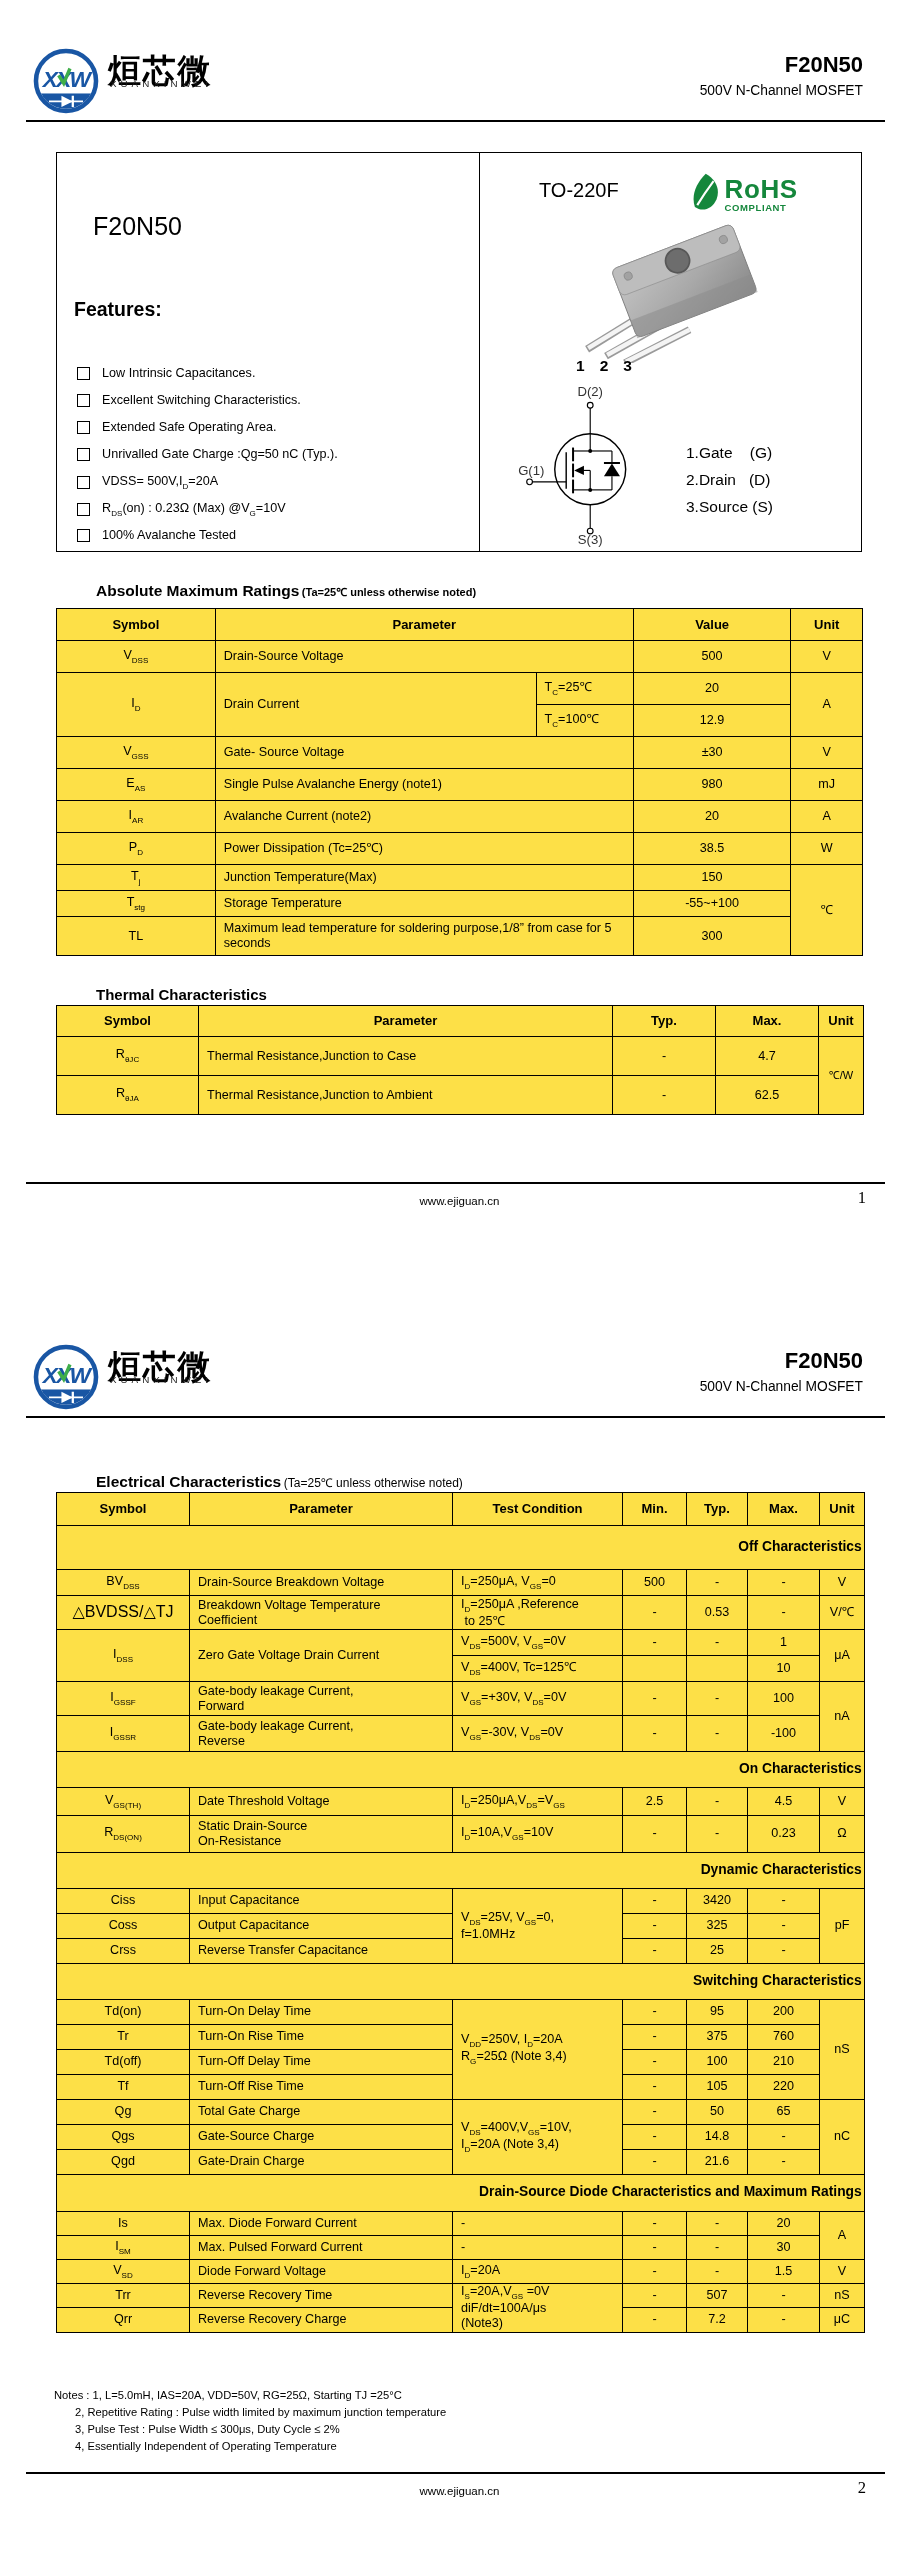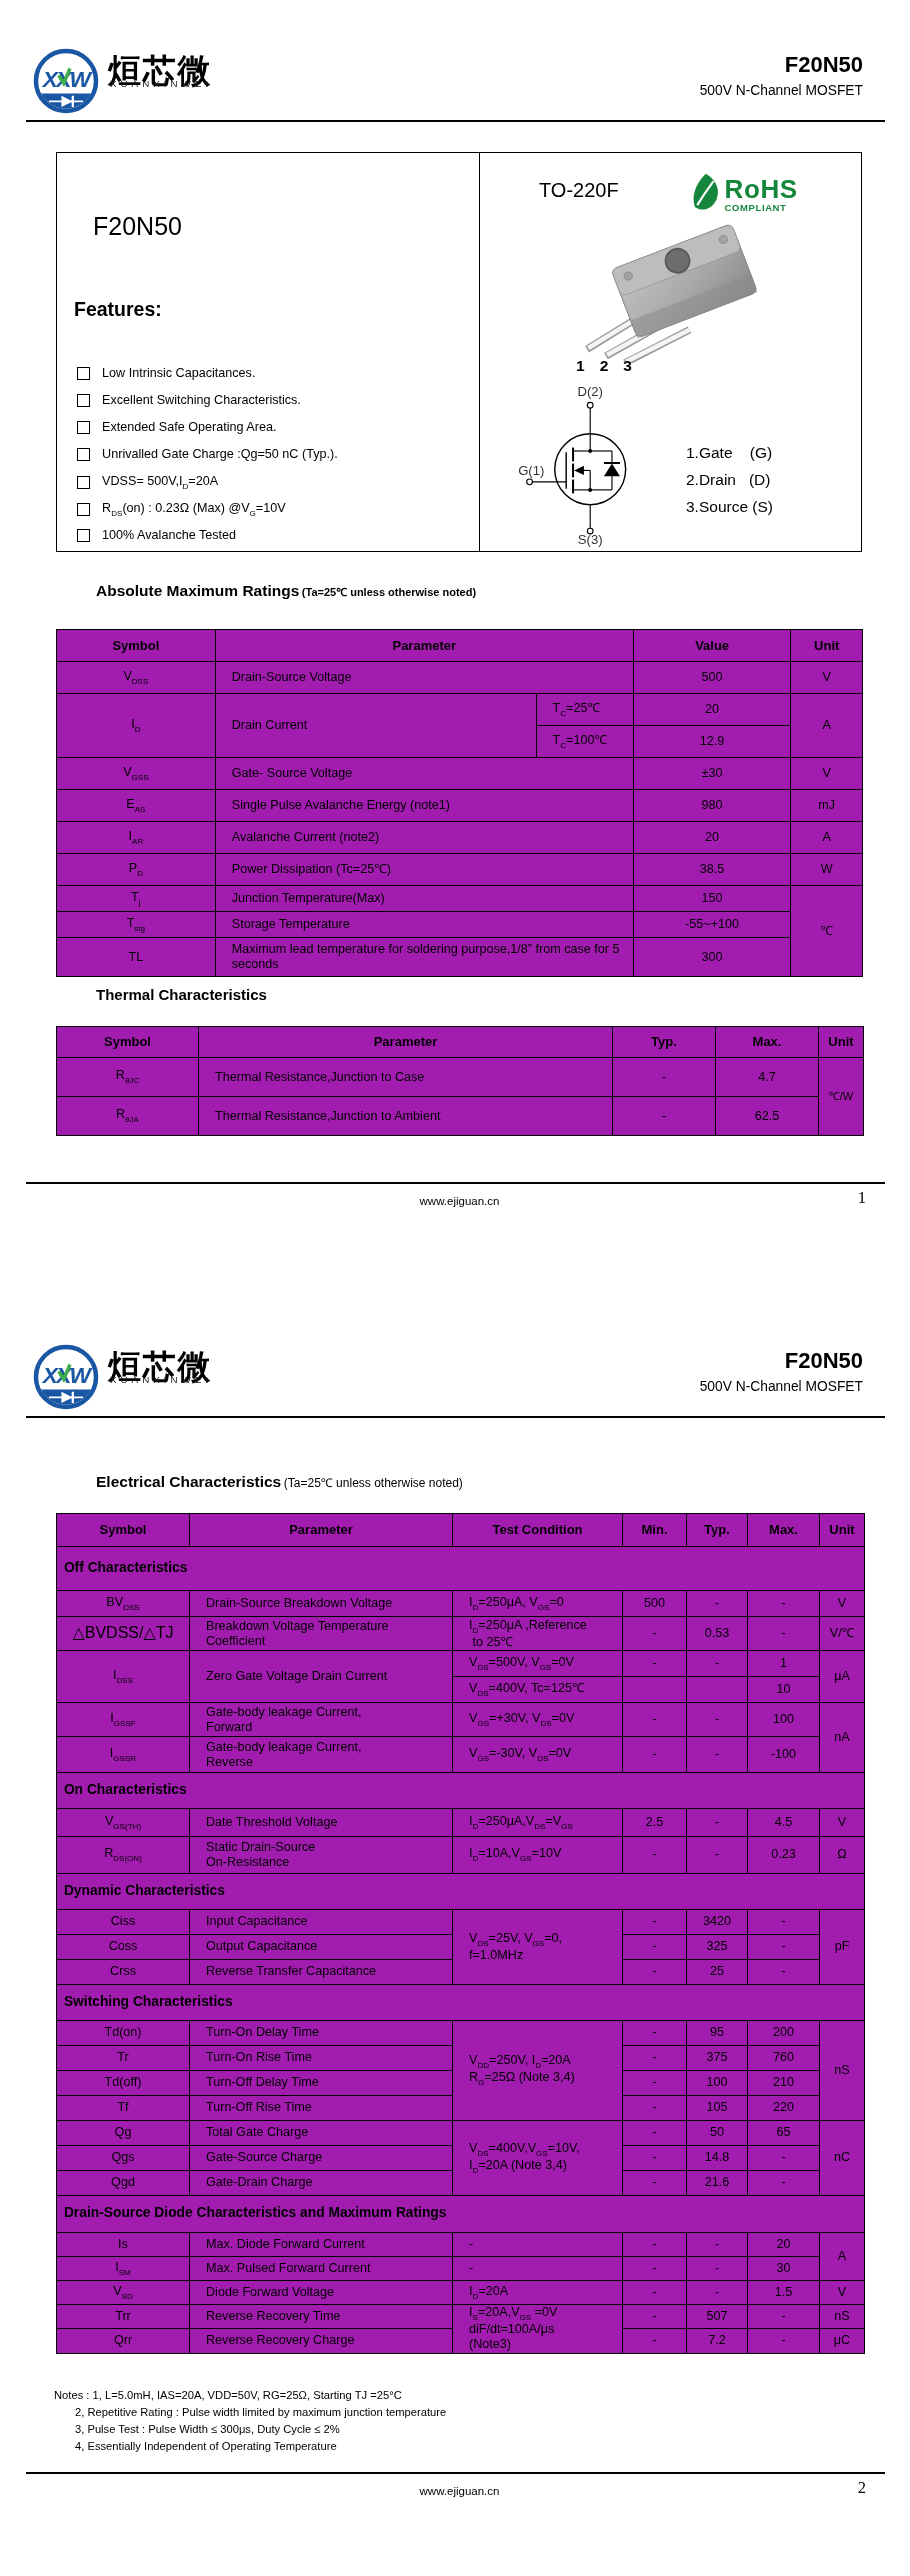--- a/index.html
+++ b/index.html
@@ -33,25 +33,25 @@
   .legend div{font-size:15.5px;white-space:pre;height:27px;}
   sub{font-size:64%;}
 
   
   .sect{position:absolute;white-space:nowrap;}
   .st1{font-size:15.5px;font-weight:bold;margin-left:40px;}
   .st2b{font-size:11px;font-weight:bold;}
   .st2r{font-size:12px;}
 
   
-  table.tbl{position:absolute;border-collapse:collapse;table-layout:fixed;border:1.7px solid #000;background:#a21caf;margin-top:21px;}
+  table.tbl{position:absolute;border-collapse:collapse;table-layout:fixed;border:1.7px solid #000;background:#fde047;}
   .tbl td,.tbl th{border:0.6px solid #000;border-top-width:1.1px;border-bottom-width:1.1px;text-align:center;vertical-align:middle;font-size:12.6px;font-weight:normal;padding:0.6px 2.3px;line-height:1.18;overflow:hidden;}
   .tbl th{font-size:13px;font-weight:bold;border-bottom-width:1.7px;}
-  .tbl .l{text-align:left;padding-left:16px;padding-right:3.4px;}
-  .tbl tr.sec td{text-align:left;font-weight:bold;font-size:13.8px;padding-left:6.9px;}
+  .tbl .l{text-align:left;padding-left:8px;padding-right:3.4px;}
+  .tbl tr.sec td{text-align:right;font-weight:bold;font-size:13.8px;padding-left:6.9px;}
 
   
   .frule{position:absolute;left:26px;width:859px;height:2px;background:#000;}
   .fsite{position:absolute;left:56px;width:807px;text-align:center;font-size:11.5px;}
   .fpage{position:absolute;right:44px;font-size:16.6px;font-family:"Liberation Serif",serif;}
 
   
   .notes{position:absolute;left:54px;}
   .notes div{font-size:11.2px;line-height:17px;}
   .notes div.ind{padding-left:21px;}

